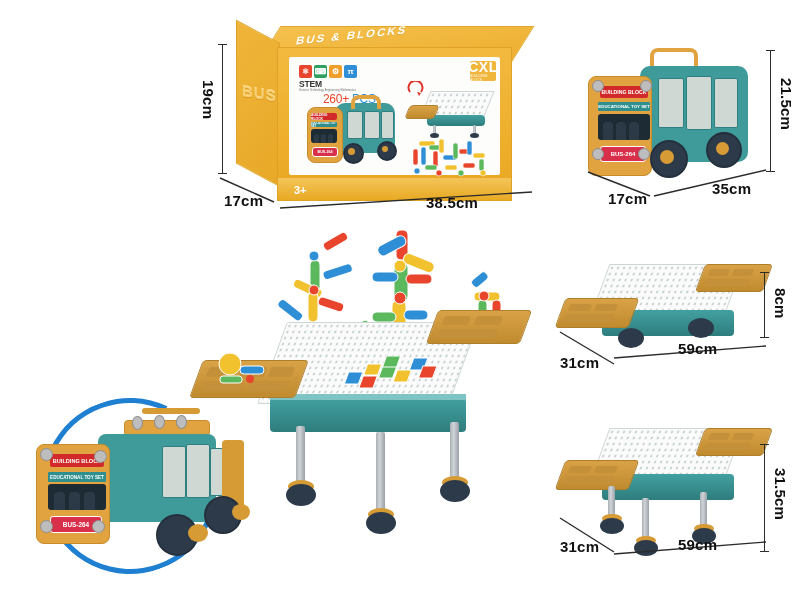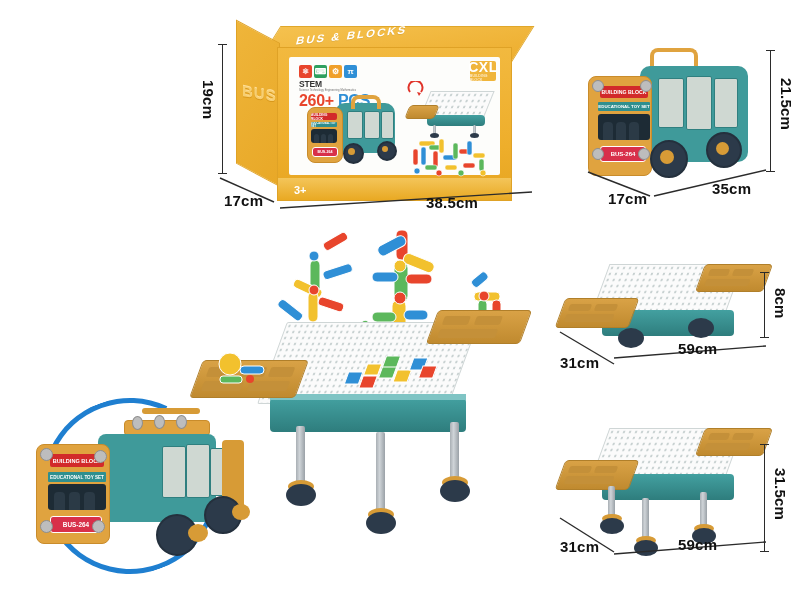--- a/index.html
+++ b/index.html
@@ -36,21 +36,21 @@
   .logo-cxl{position:absolute;right:4px;top:4px;width:26px;height:20px;background:#f0b53b;
      border-radius:2px;display:flex;flex-direction:column;align-items:center;justify-content:center;}
   .logo-cxl b{font-size:14px;color:#fff;line-height:1;letter-spacing:.5px;}
   .logo-cxl i{font-size:3.4px;color:#fff;font-style:normal;letter-spacing:.2px;}
   .stem{position:absolute;left:10px;top:8px;}
   .stem-icons{display:flex;gap:2px;}
   .stem-icons div{width:13px;height:13px;border-radius:2px;display:flex;align-items:center;
      justify-content:center;color:#fff;font-size:8px;font-weight:700;}
   .stem-word{font-size:8.5px;font-weight:800;color:#333;letter-spacing:-.2px;margin-top:1px;}
   .stem-sub{font-size:2.6px;color:#666;letter-spacing:.1px;}
-  .pcs{font-size:16px;font-weight:700;color:#2f8fd6;letter-spacing:-.3px;margin-top:0px;}
+  .pcs{font-size:12px;font-weight:400;color:#2f8fd6;letter-spacing:-.3px;margin-top:0px;margin-left:24px;}
   .pcs span{color:#e8452c;}
 
   
   .bus{position:relative;}
   .bus .body{position:absolute;background:#3f9a9a;border-radius:10px;}
   .bus .nose{position:absolute;background:#e0a33f;border-radius:8px;border:1px solid #c98c2b;}
   .bus .banner{position:absolute;background:#d22a2a;border-radius:2px;color:#fff;font-weight:800;
      display:flex;align-items:center;justify-content:center;overflow:hidden;}
   .bus .strip{position:absolute;background:#2f8f8f;color:#fff;font-weight:700;border-radius:1px;
      display:flex;align-items:center;justify-content:center;overflow:hidden;}

